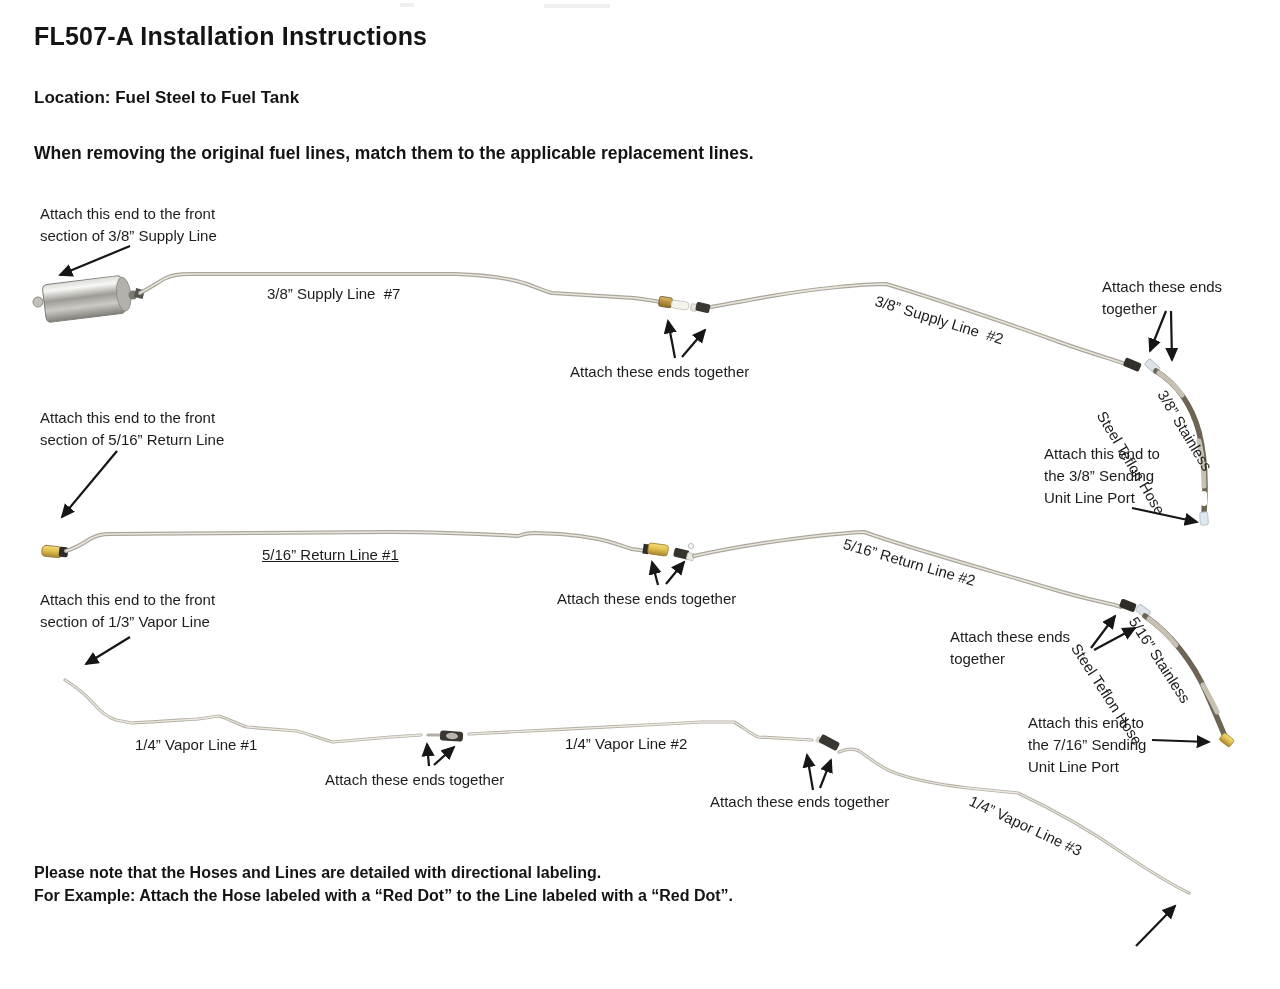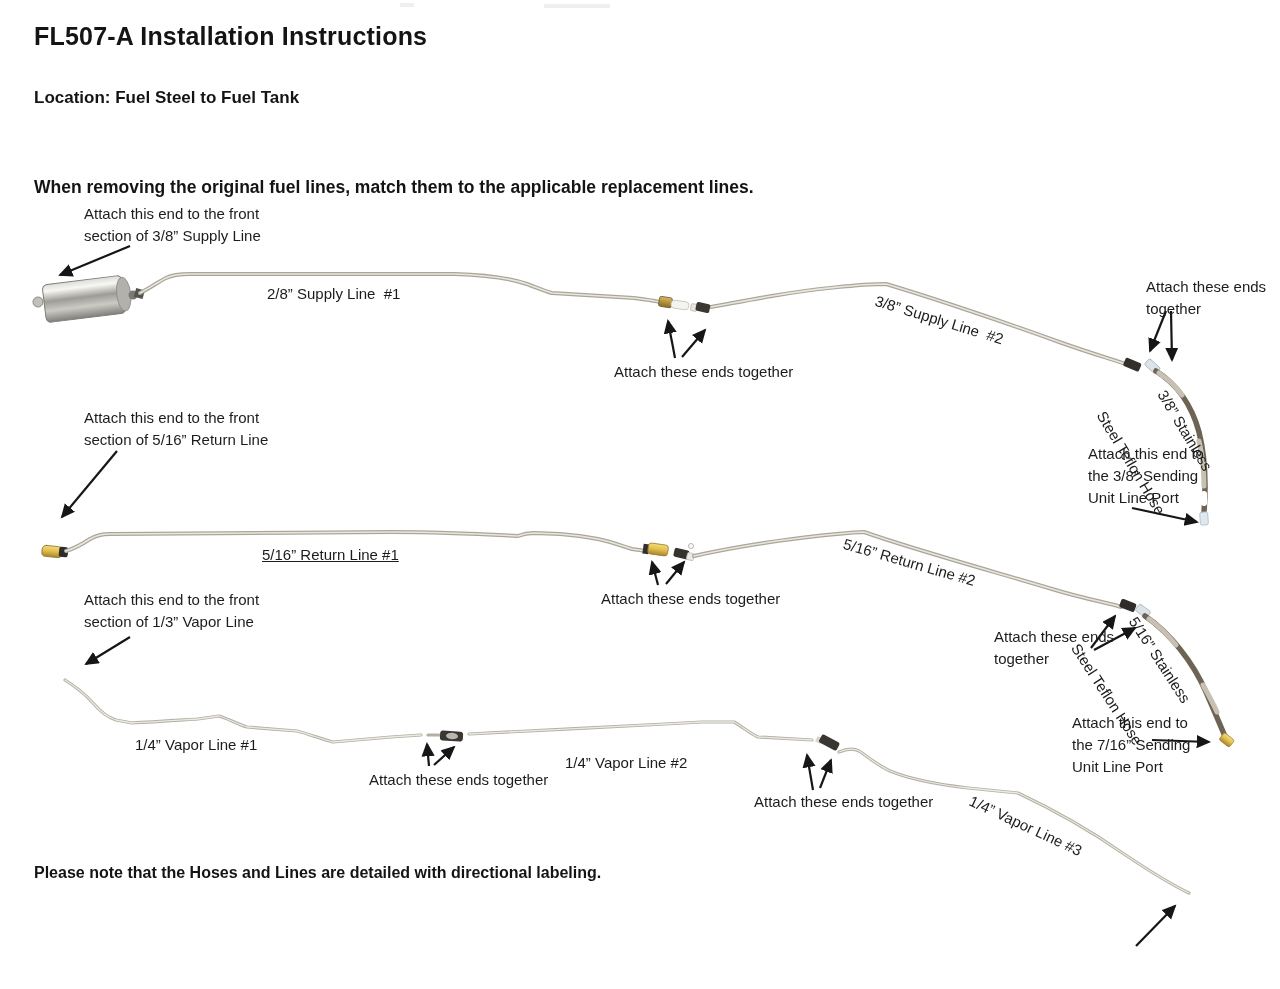--- a/index.html
+++ b/index.html
@@ -11,39 +11,39 @@
     overflow:hidden;
     font-family:"Liberation Sans", sans-serif;
     color:#1e1e1e;
   }
   .abs{position:absolute;}
   .title{font-size:25px;font-weight:bold;letter-spacing:0.2px;color:#141414;}
   .h2{font-size:17px;font-weight:bold;color:#141414;}
   .intro{font-size:17.5px;font-weight:bold;color:#141414;}
   .note{font-size:16px;font-weight:bold;color:#141414;}
   .ann{font-size:15px;line-height:22px;color:#1c1c1c;}
-  .ann span{display:block;white-space:pre;margin-left:44px;}
+  .ann span{display:block;white-space:pre;}
   .lbl{font-size:15px;color:#1c1c1c;white-space:pre;}
   .rot{transform-origin:0 0;}
   .lbl2{text-align:center;line-height:21px;}
   .lbl2 span{display:block;white-space:pre;}
   svg{position:absolute;left:0;top:0;}
   .artifact{position:absolute;background:#dcdcdc;opacity:0.45;}
 </style>
 </head>
 <body>
 
 <div class="page">
 
   <div class="artifact" style="left:400px;top:3px;width:14px;height:4px;"></div>
   <div class="artifact" style="left:544px;top:4px;width:66px;height:4px;"></div>
 
   <div class="abs title" style="left:34px;top:22px;">FL507-A Installation Instructions</div>
   <div class="abs h2" style="left:34px;top:88px;">Location: Fuel Steel to Fuel Tank</div>
-  <div class="abs intro" style="left:34px;top:143px;margin-top:34px;">When removing the original fuel lines, match them to the applicable replacement lines.</div>
+  <div class="abs intro" style="left:34px;top:143px;">When removing the original fuel lines, match them to the applicable replacement lines.</div>
 
   <svg width="1280" height="989" viewBox="0 0 1280 989">
     <defs>
       <marker id="ah" markerWidth="7" markerHeight="7" refX="5.6" refY="3" orient="auto" markerUnits="strokeWidth">
         <path d="M0,0 L6.5,3 L0,6 z" fill="#161616"></path>
       </marker>
       <linearGradient id="metal" x1="0" y1="0" x2="0" y2="1">
         <stop offset="0" stop-color="#dcdbd7"></stop>
           <stop offset="0.18" stop-color="#f7f7f4"></stop>
         <stop offset="0.45" stop-color="#9e9c97"></stop>
@@ -174,21 +174,21 @@
       <path d="M 820,788 L 831,760" marker-end="url(#ah)"></path>
       <path d="M 1136,946 L 1175,906" marker-end="url(#ah)"></path>
     </g>
   </svg>
 
   <div class="abs ann" style="left:40px;top:203px;">
     <span>Attach this end to the front</span>
     <span>section of 3/8” Supply Line</span>
   </div>
 
-  <div class="abs lbl" style="left:267px;top:285px;">2/8” Supply Line  #1</div>
+  <div class="abs lbl" style="left:267px;top:285px;">3/8” Supply Line  #7</div>
 
   <div class="abs ann" style="left:570px;top:361px;">
     <span>Attach these ends together</span>
   </div>
 
   <div class="abs lbl rot" style="left:878px;top:292px;transform:rotate(17deg);">3/8” Supply Line  #2</div>
 
   <div class="abs ann" style="left:1102px;top:276px;">
     <span>Attach these ends</span>
     <span>together</span>
@@ -238,24 +238,25 @@
     <span>Attach this end to the front</span>
     <span>section of 1/3” Vapor Line</span>
   </div>
 
   <div class="abs lbl" style="left:135px;top:736px;">1/4” Vapor Line #1</div>
 
   <div class="abs ann" style="left:325px;top:769px;">
     <span>Attach these ends together</span>
   </div>
 
-  <div class="abs lbl" style="left:565px;top:754px;">1/4” Vapor Line #2</div>
+  <div class="abs lbl" style="left:565px;top:735px;">1/4” Vapor Line #2</div>
 
   <div class="abs ann" style="left:710px;top:791px;">
     <span>Attach these ends together</span>
   </div>
 
   <div class="abs lbl rot" style="left:974px;top:792px;transform:rotate(25deg);">1/4” Vapor Line #3</div>
 
 
   <div class="abs note" style="left:34px;top:864px;">Please note that the Hoses and Lines are detailed with directional labeling.</div>
+  <div class="abs note" style="left:34px;top:887px;">For Example: Attach the Hose labeled with a “Red Dot” to the Line labeled with a “Red Dot”.</div>
 
 </div>
 
 </body></html>

